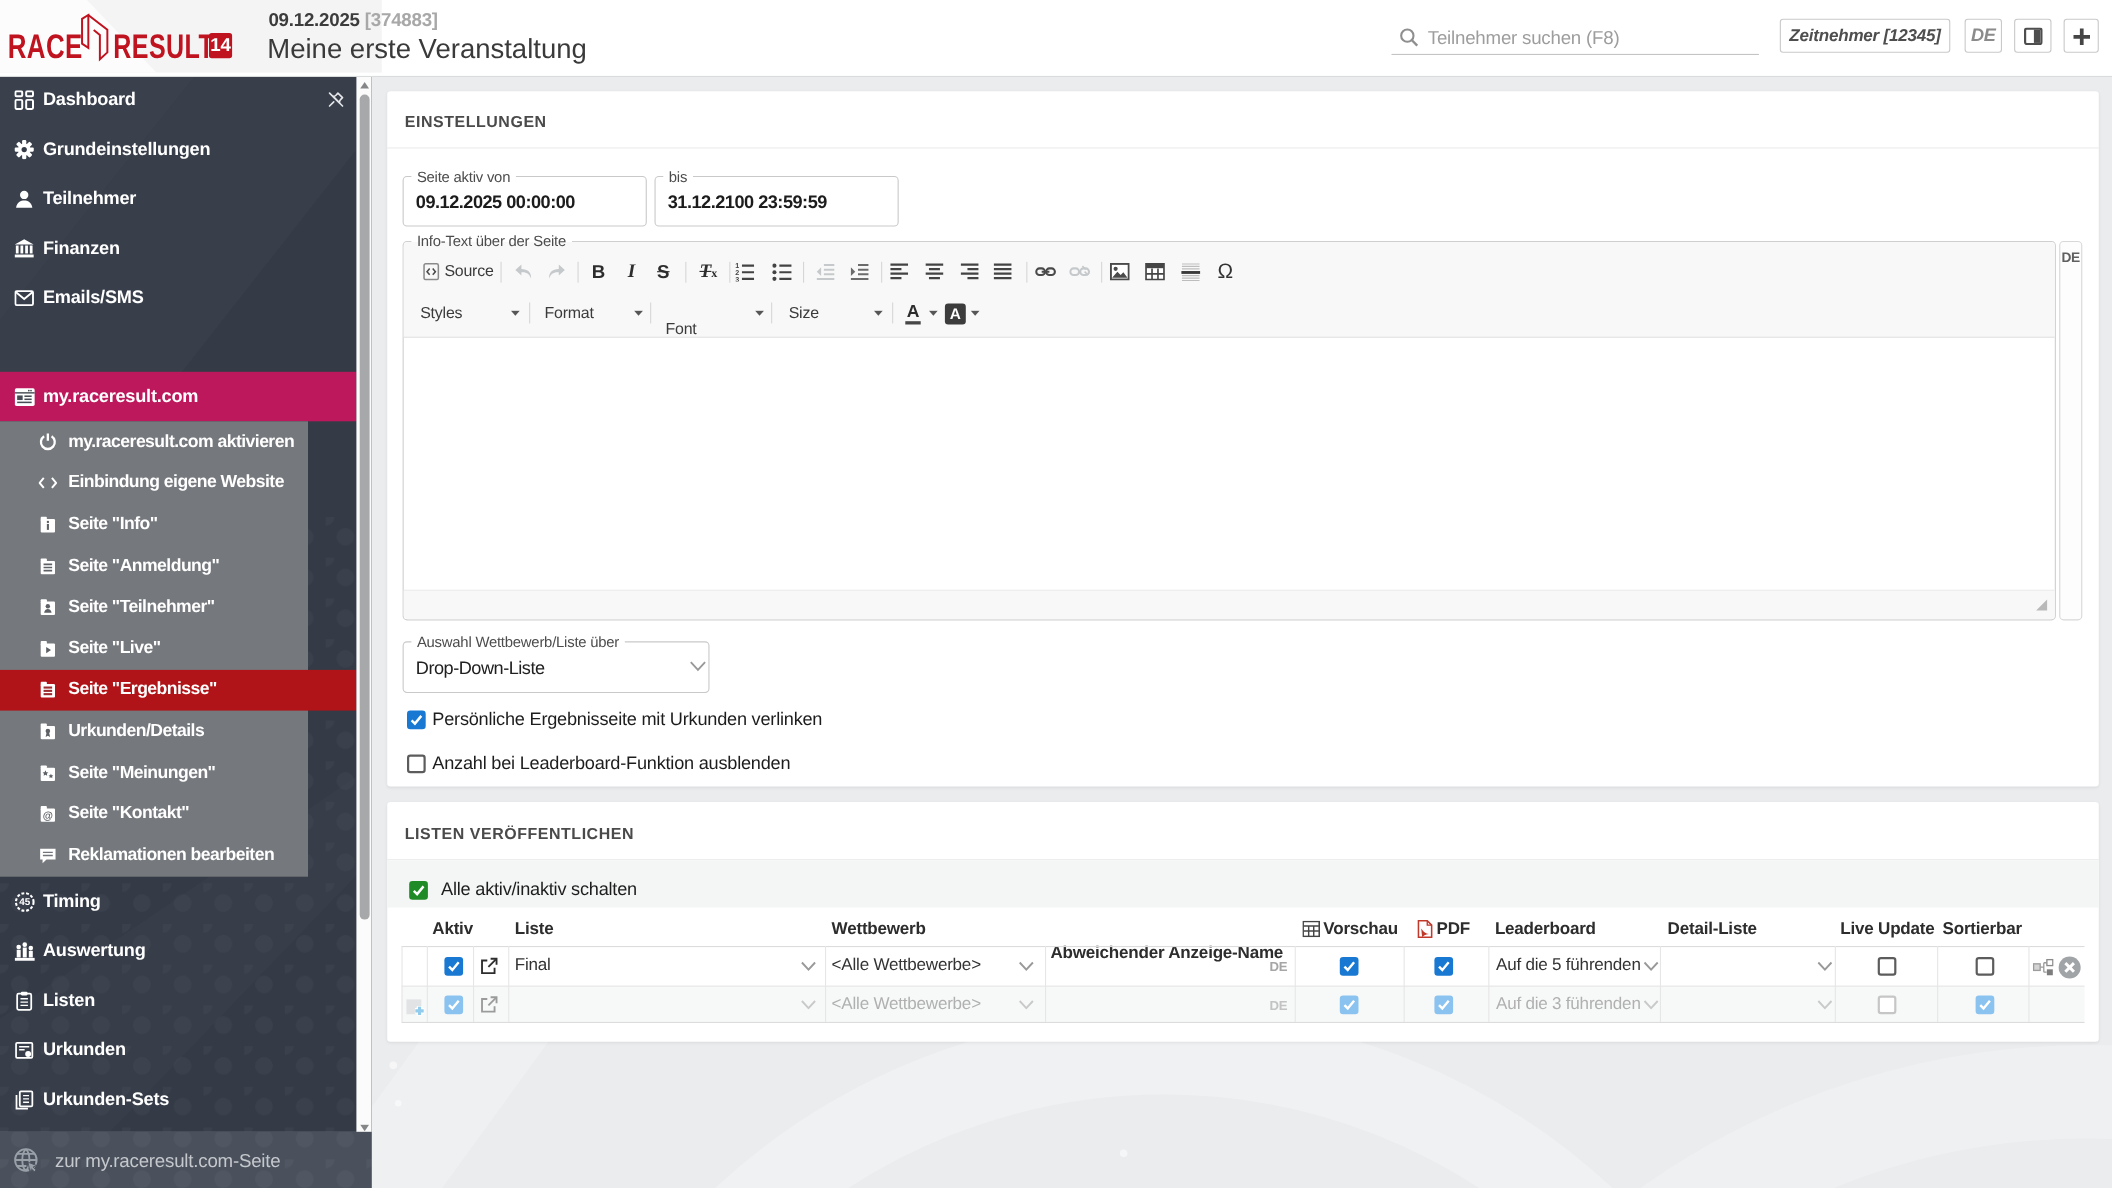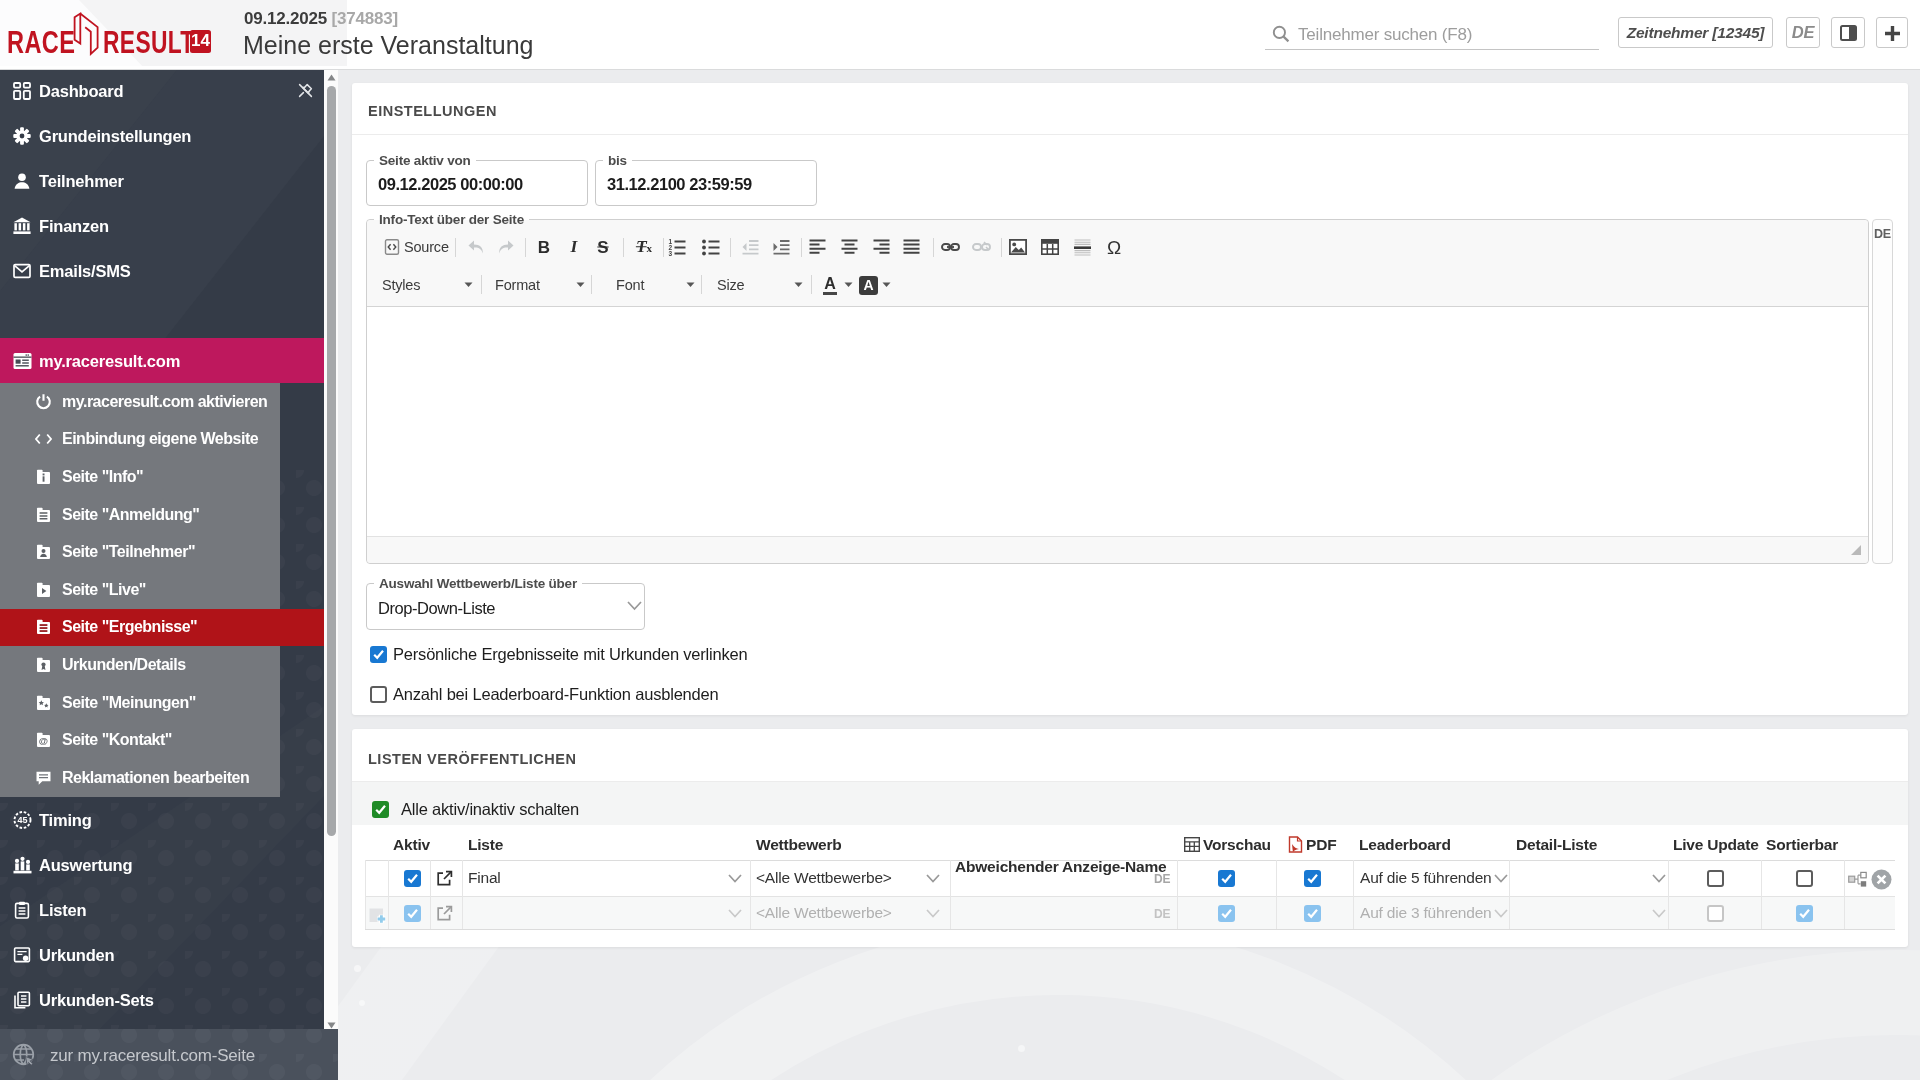--- a/index.html
+++ b/index.html
@@ -34,21 +34,21 @@
   .sitem svg.mi { position:absolute; left:35px; top:50%; transform:translateY(-50%); }
   .sitem.active { background:#b01318; }
   #sbscroll { position:absolute; left:324px; top:0; width:14px; height:963px; background:#fbfbfb; }
   #sbthumb { position:absolute; left:2.5px; top:20px; width:9px; height:750px; background:#a6a8aa; border-radius:5px; }
   #sbbottom { position:absolute; left:0; top:1029px; width:338px; height:51px; background:#4a515c; color:#c5c8cd; z-index:6; }
   
   .panel { position:absolute; background:#fff; border-radius:3px; box-shadow:0 1px 3px rgba(0,0,0,0.07); }
   .ptitle { position:absolute; left:16px; font-size:14.5px; font-weight:bold; letter-spacing:0.5px; color:#4a4a4a; }
   .pdivider { position:absolute; left:0; width:100%; height:1px; background:#ececec; }
   .fsbox { position:absolute; border:1px solid #c9c9c9; border-radius:4px; }
-  .fslab { position:absolute; z-index:3; top:-8px; left:7px; background:#fff; padding:0 5px; font-size:13.5px; line-height:15px; color:#4c4c4c; letter-spacing:-0.2px; white-space:nowrap;font-weight:bold; }
+  .fslab { position:absolute; z-index:3; top:-8px; left:7px; background:#fff; padding:0 5px; font-size:13.5px; line-height:15px; color:#4c4c4c; letter-spacing:-0.2px; white-space:nowrap; }
   .fsval { position:absolute; left:11px; top:14px; font-size:16.5px; font-weight:bold; color:#1c1c1c; letter-spacing:-0.45px; white-space:nowrap; }
   .tsep { position:absolute; top:18px; width:1px; height:19px; background:#d6d6d6; }
   .tbtxt { position:absolute; font-size:14.5px; color:#3b3b3b; transform:translateY(-50%); letter-spacing:-0.2px; }
   .tbico { position:absolute; text-align:center; color:#2d2d2d; transform:translateY(-50%); line-height:1; }
   .lbl { position:absolute; font-size:16.5px; color:#1d1d1d; letter-spacing:-0.2px; white-space:nowrap; }
   
   .th { position:absolute; font-size:15.5px; font-weight:bold; color:#2d2d2d; letter-spacing:-0.2px; white-space:nowrap; }
   .td { position:absolute; font-size:15.5px; color:#333; letter-spacing:-0.2px; white-space:nowrap; }
   .td.dis { color:#b0b0b0; }
   .vline { position:absolute; width:1px; background:#e6e6e6; }
@@ -198,21 +198,21 @@
       <div class="tbtxt" style="left:15px;top:65px;">Styles</div>
       <svg class="abs" style="left:97px;top:62px;" width="9" height="6" viewBox="0 0 9 6">
           <path d="M0.5,0.5 L4.5,5 L8.5,0.5 Z" fill="#565656"></path>
         </svg>
       <div class="tsep" style="left:114px;top:55px;"></div>
       <div class="tbtxt" style="left:128px;top:65px;">Format</div>
       <svg class="abs" style="left:209px;top:62px;" width="9" height="6" viewBox="0 0 9 6">
           <path d="M0.5,0.5 L4.5,5 L8.5,0.5 Z" fill="#565656"></path>
         </svg>
       <div class="tsep" style="left:224px;top:55px;"></div>
-      <div class="tbtxt" style="left:238px;top:65px;margin-left:11px;">Font</div>
+      <div class="tbtxt" style="left:238px;top:80px;">Font</div>
       <svg class="abs" style="left:319px;top:62px;" width="9" height="6" viewBox="0 0 9 6">
           <path d="M0.5,0.5 L4.5,5 L8.5,0.5 Z" fill="#565656"></path>
         </svg>
       <div class="tsep" style="left:334px;top:55px;"></div>
       <div class="tbtxt" style="left:350px;top:65px;">Size</div>
       <svg class="abs" style="left:427px;top:62px;" width="9" height="6" viewBox="0 0 9 6">
           <path d="M0.5,0.5 L4.5,5 L8.5,0.5 Z" fill="#565656"></path>
         </svg>
       <div class="tsep" style="left:444px;top:55px;"></div>
       <div class="tbico" style="left:453px;top:64px;width:20px;font-size:16px;"><b style="border-bottom:3px solid #464646;padding:0 1px;">A</b></div>

